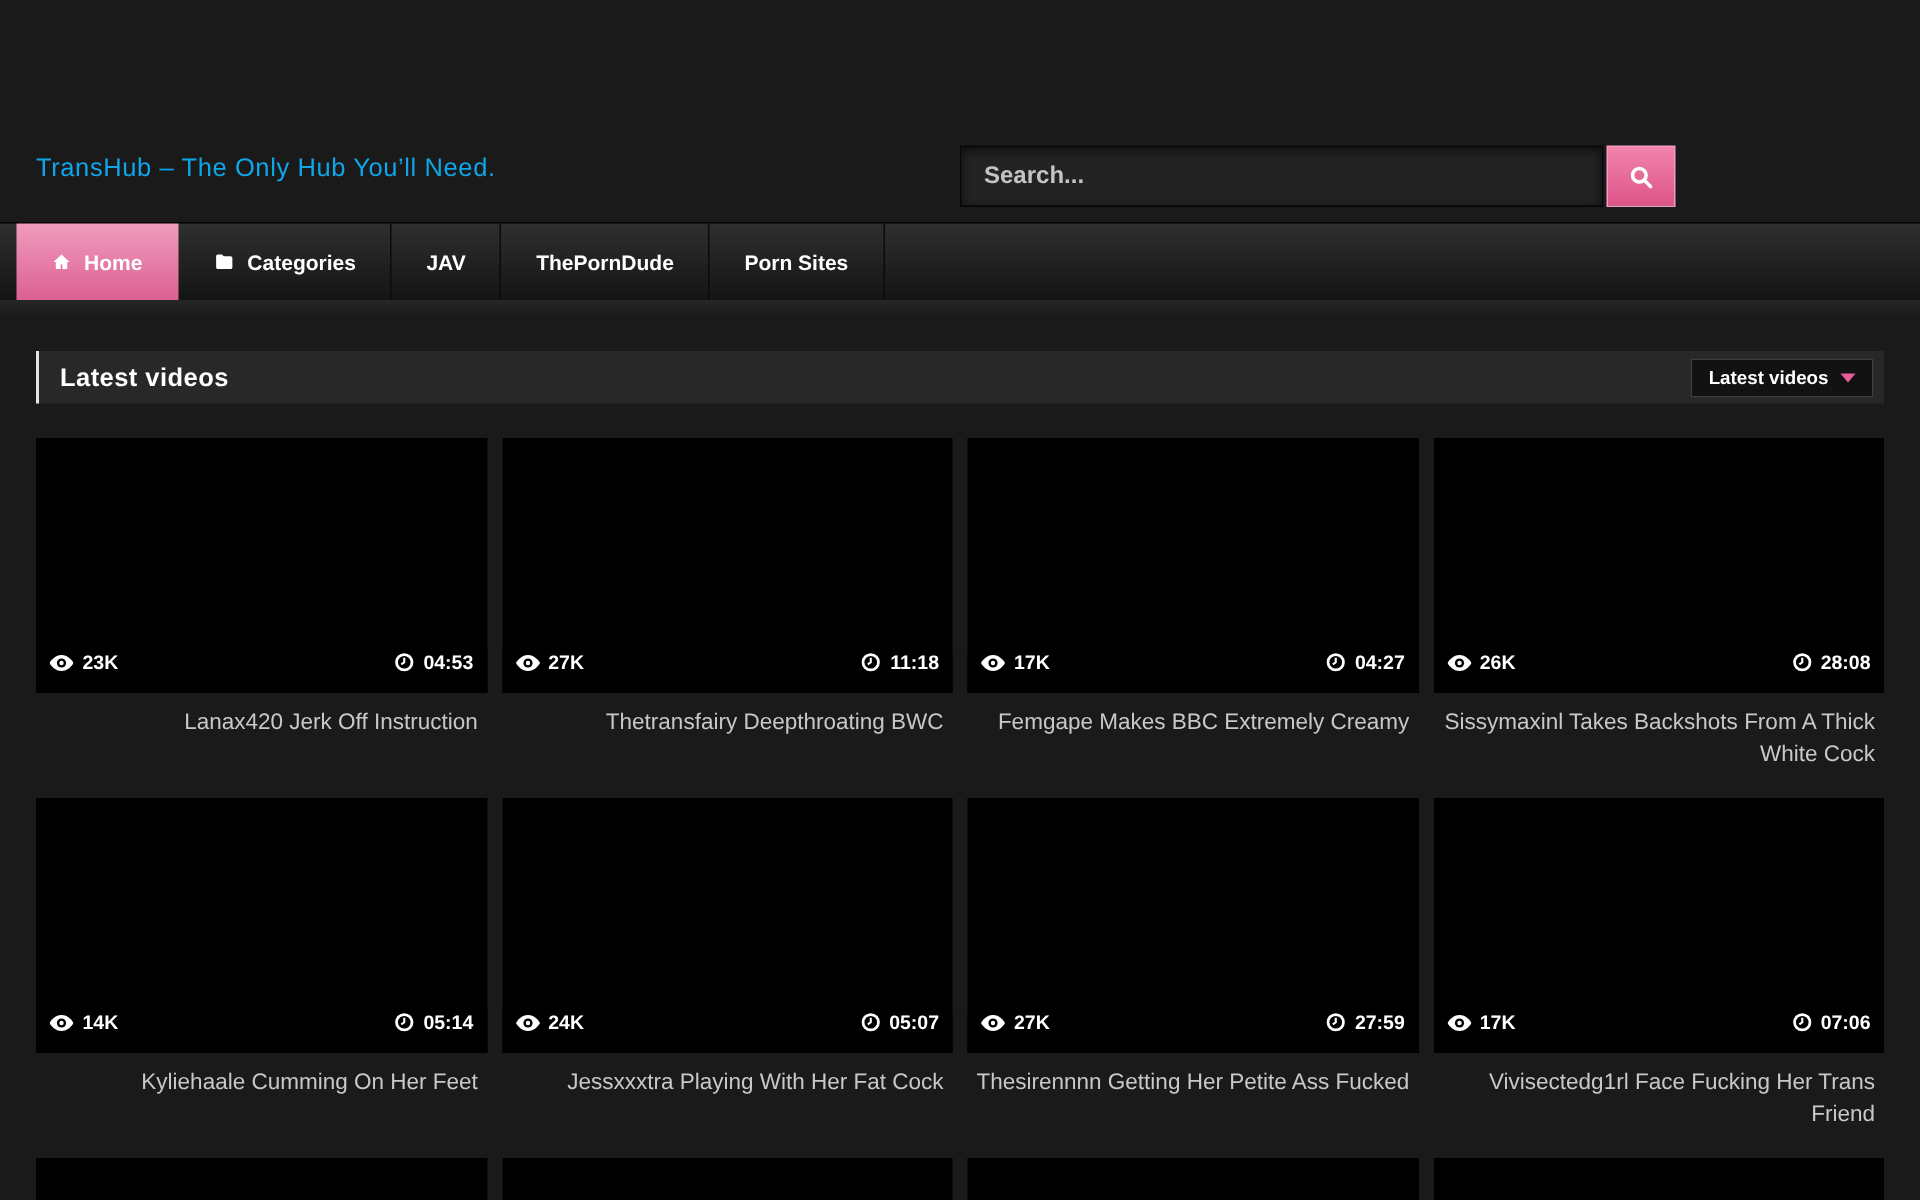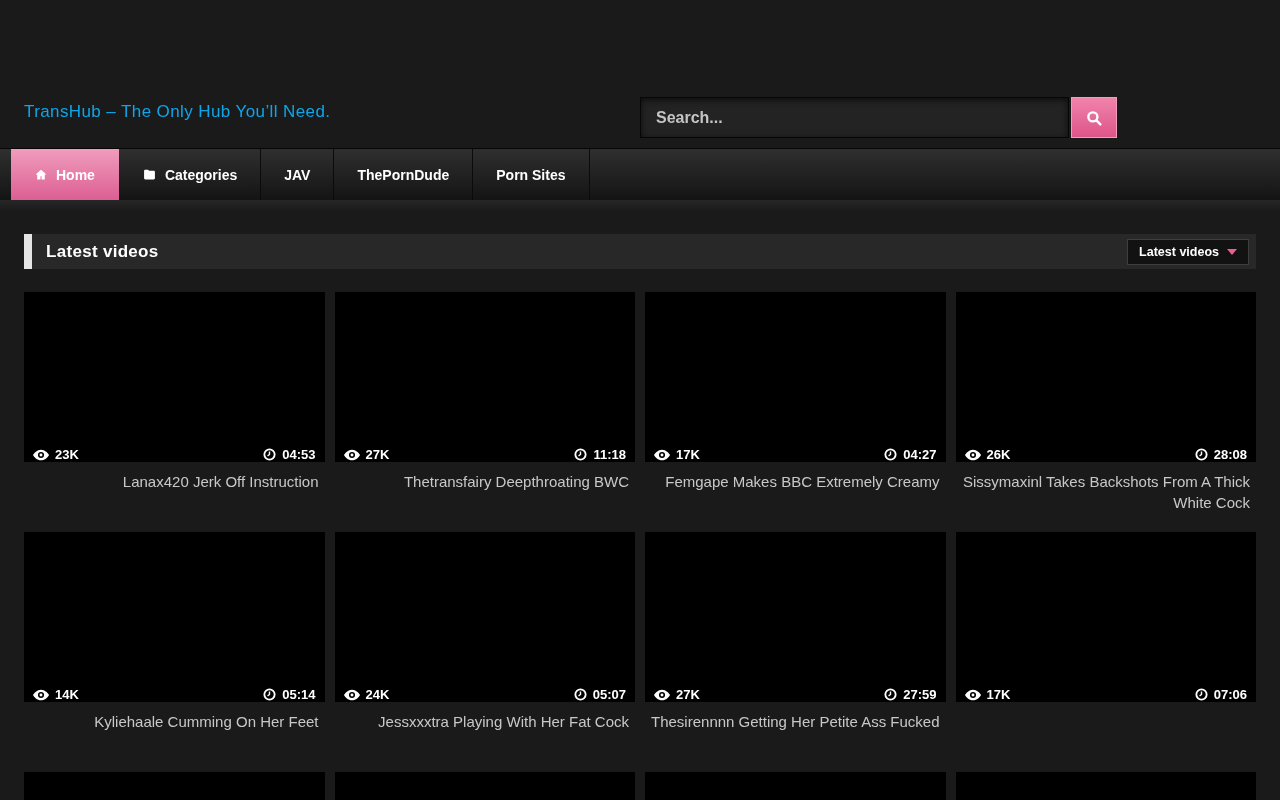--- a/index.html
+++ b/index.html
@@ -40,21 +40,21 @@
     display:flex; align-items:center; gap:8px; padding:0 23px;
     color:#ffffff; font-weight:700; font-size:14px;
     border-right:1px solid #0b0b0b; cursor:pointer; white-space:nowrap;
   }
   .nav-item.active { background:linear-gradient(#f09cbd, #dc5f93); border-right:1px solid transparent; }
   .nav-shadow { height:12px; background:linear-gradient(#262626, #1a1a1a); }
 
   
   .section-bar {
     margin:22px 24px 0; height:35px; background:#282828;
-    border-left:8px solid #e5e5e5;
+    border-left:2px solid #e5e5e5;
     display:flex; align-items:center; padding:0 7px 0 14px;
   }
   .section-title { font-size:17px; font-weight:700; color:#ffffff; letter-spacing:.3px; }
   .sort-btn {
     margin-left:auto; background:#121212; border:1px solid #3e3e3e;
     color:#ffffff; font-weight:700; font-size:12.5px; padding:5px 11px;
     display:flex; align-items:center; gap:8px; cursor:pointer;
     font-family:"Liberation Sans", sans-serif;
   }
   .caret-down {
@@ -67,21 +67,21 @@
   .grid {
     margin:23px 24px 0;
     display:grid; grid-template-columns:repeat(4, 1fr);
     column-gap:10px; row-gap:0;
   }
   .card { height:240px; }
   .thumb { height:170px; background:#000000; position:relative; cursor:pointer; }
   .meta {
     position:absolute; left:0; right:0; bottom:0; height:28px;
     background:rgba(0,0,0,.92);
-    display:flex; align-items:flex-end; justify-content:space-between;
+    display:flex; align-items:flex-start; justify-content:space-between;
     padding:0 9px; color:#ffffff; font-weight:700; font-size:13px;
   }
   .meta-group { display:flex; align-items:center; gap:6px; }
   .vtitle {
     margin-top:9px; padding:0 6px; text-align:right;
     color:#c8c8c8; font-size:15px; line-height:1.42; cursor:pointer;
   }
   .icon { display:inline-flex; align-items:center; }
 </style>
 </head>
@@ -346,20 +346,21 @@
           <span class="icon">
             <svg width="13" height="13" viewBox="0 0 24 24">
               <circle cx="12" cy="12" r="9.5" fill="none" stroke="#ffffff" stroke-width="3.4"></circle>
               <path d="M12 6.5V12l-3.6 2.6" fill="none" stroke="#ffffff" stroke-width="2.6"></path>
             </svg>
           </span>
           <span>07:06</span>
         </span>
       </div>
     </div>
+    <div class="vtitle">Vivisectedg1rl Face Fucking Her Trans Friend</div>
   </div>
 
   <div class="card">
     <div class="thumb"></div>
   </div>
 
   <div class="card">
     <div class="thumb"></div>
   </div>
 

